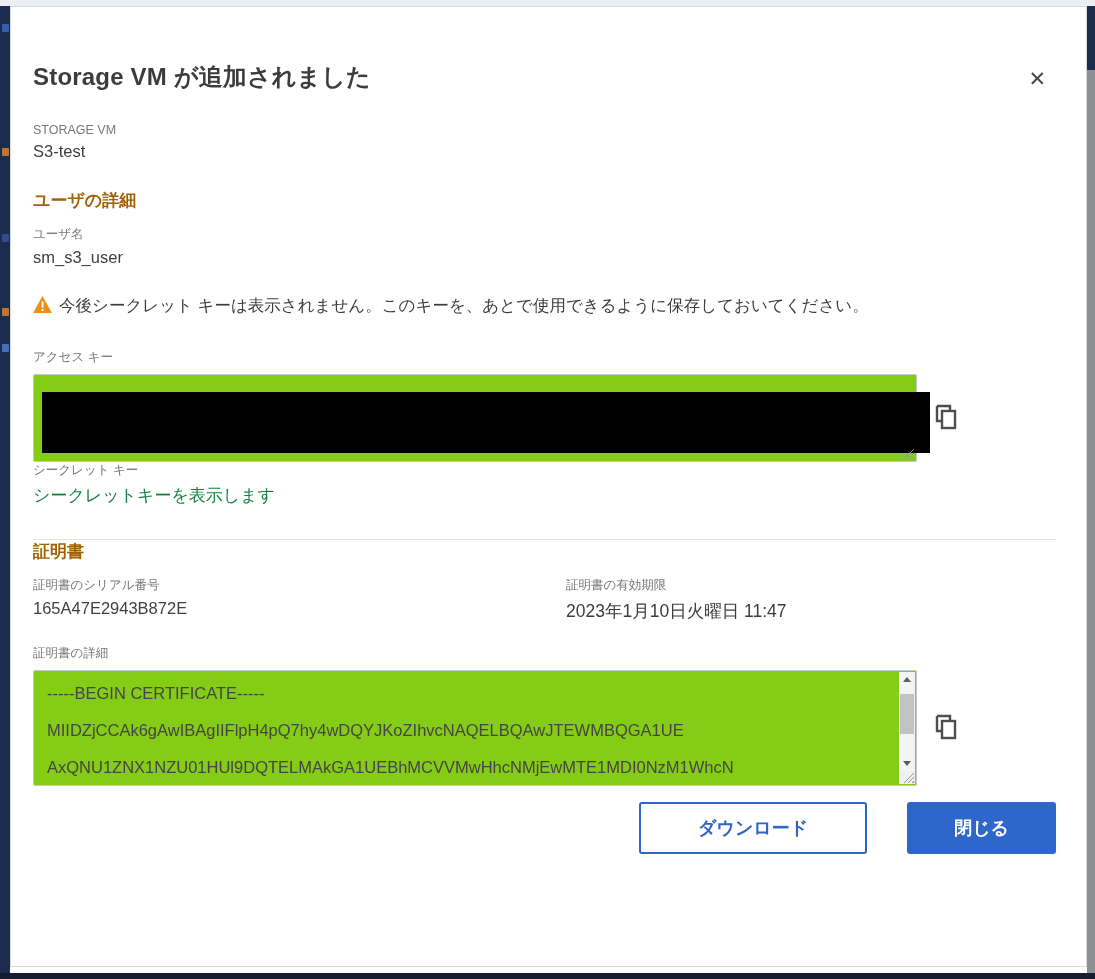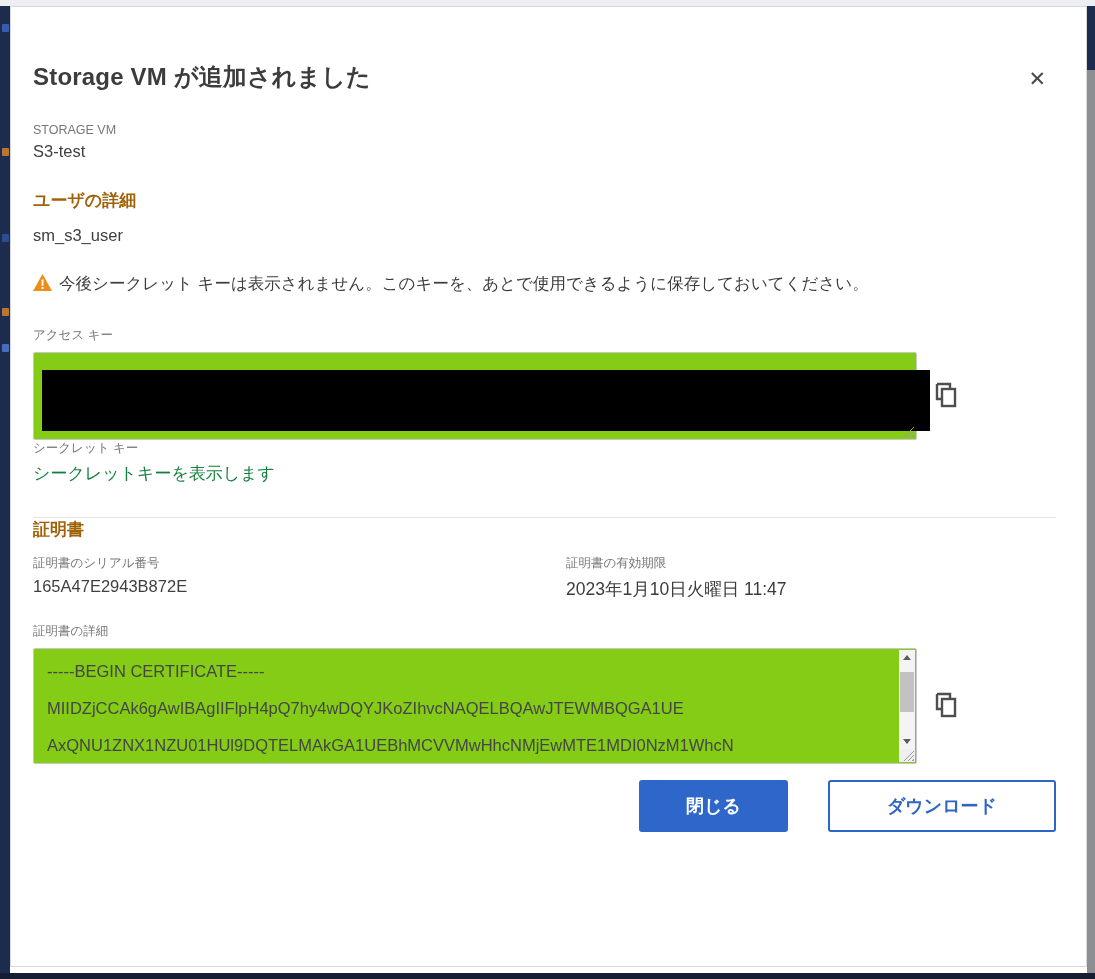--- a/index.html
+++ b/index.html
@@ -120,20 +120,21 @@
   <div class="grid2 summary">
     <div>
       <div class="lbl">STORAGE VM</div>
       <div class="val">S3-test</div>
     </div>
   </div>
 
   <div class="section-h user-h">ユーザの詳細</div>
 
   <div class="user-field">
+    <div class="lbl">ユーザ名</div>
     <div class="val">sm_s3_user</div>
   </div>
 
   <div class="warning">
     <span class="warn-icon">
       <svg width="19" height="17" viewBox="0 0 19 17">
         <path d="M9.5 0 L19 17 L0 17 Z" fill="#ec8f1a"></path>
         <rect x="8.6" y="5.5" width="1.9" height="6.2" fill="#fff"></rect>
         <rect x="8.6" y="13" width="1.9" height="2" fill="#fff"></rect>
       </svg>
@@ -191,17 +192,17 @@
     <button class="copy-btn">
       <svg width="25" height="28" viewBox="0 0 25 28">
         <path d="M3 2 h13 v4" fill="none" stroke="#4e4e4e" stroke-width="2.4"></path>
         <path d="M3 2 v15 h4" fill="none" stroke="#4e4e4e" stroke-width="2.4"></path>
         <rect x="8" y="7" width="13" height="17" fill="#fff" stroke="#4e4e4e" stroke-width="2.4"></rect>
       </svg>
     </button>
   </div>
 
   <div class="footer">
+    <button class="btn btn-outline">ダウンロード</button>
     <button class="btn btn-fill">閉じる</button>
-    <button class="btn btn-outline">ダウンロード</button>
   </div>
 
 </div>
 
 </body></html>

